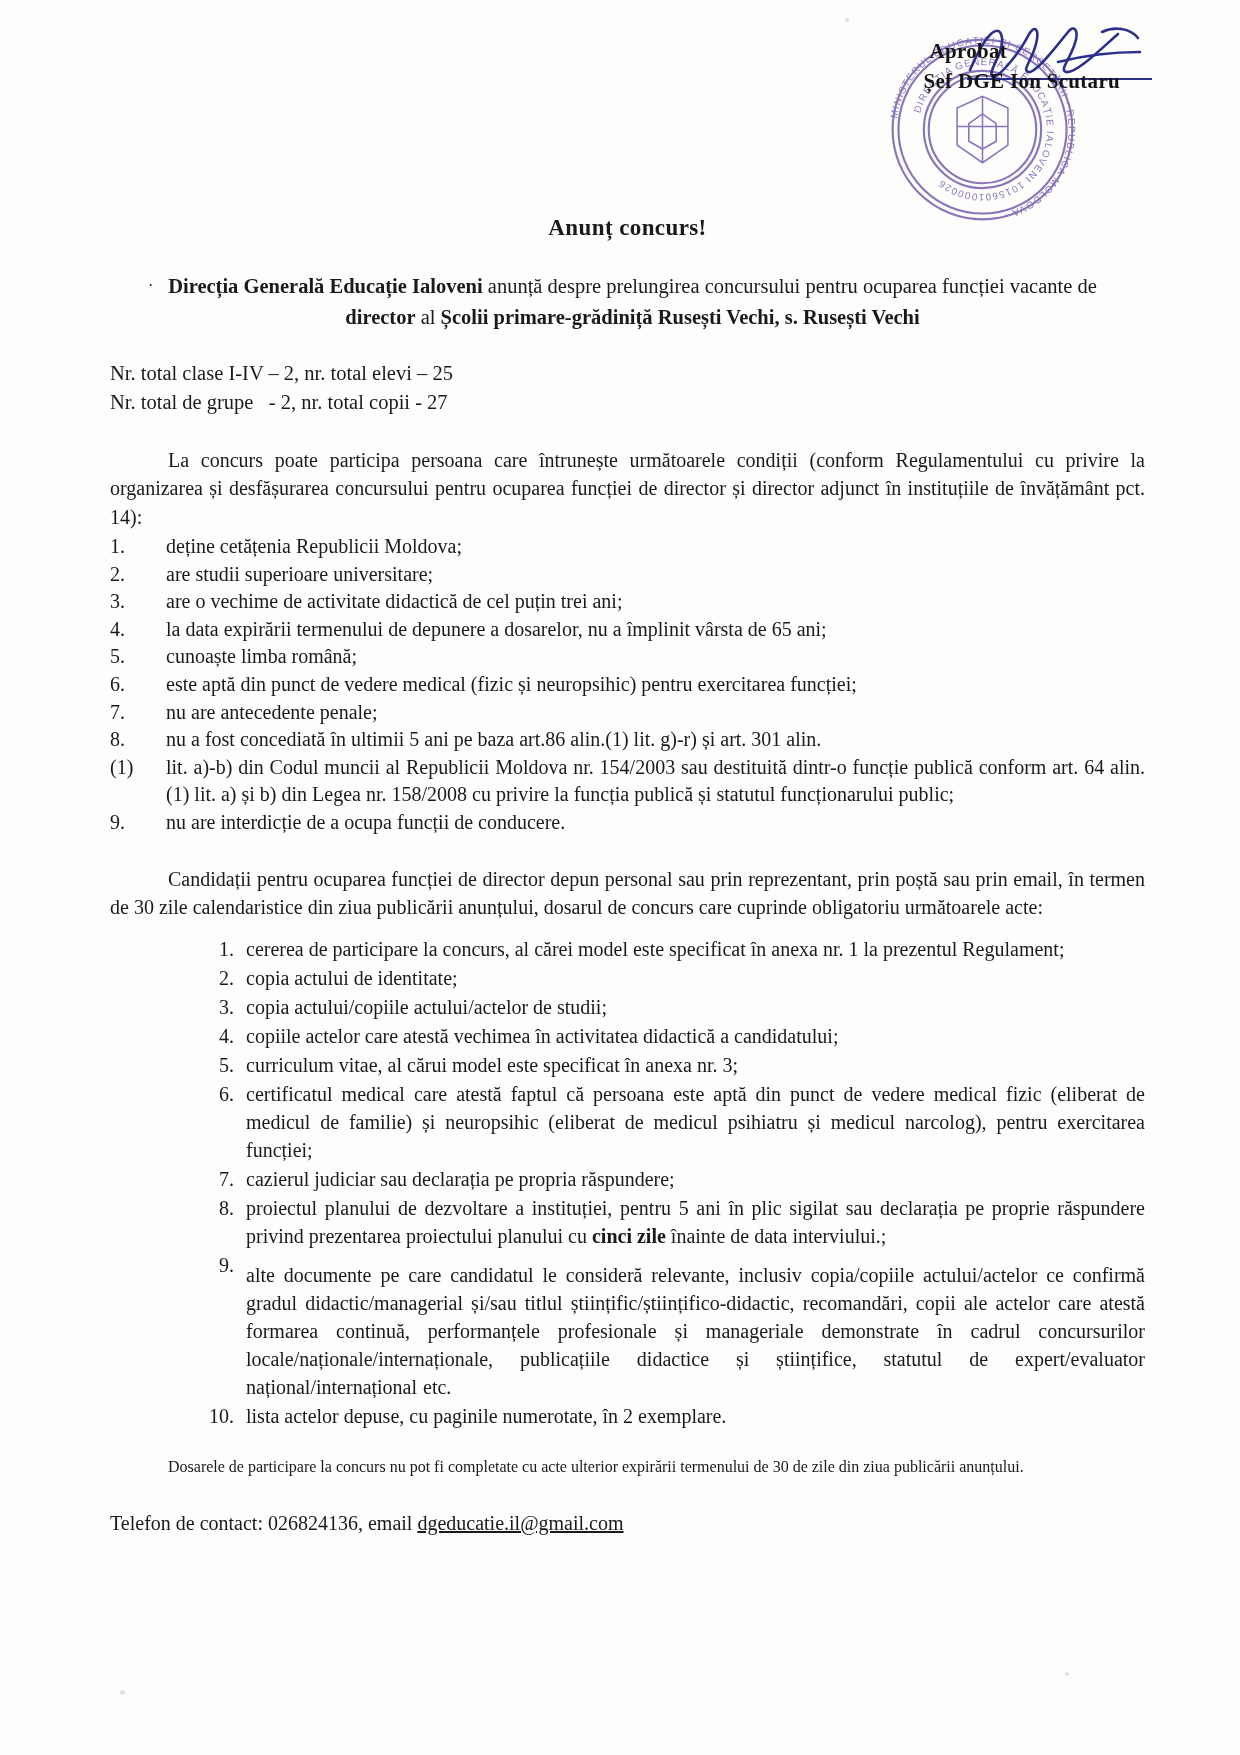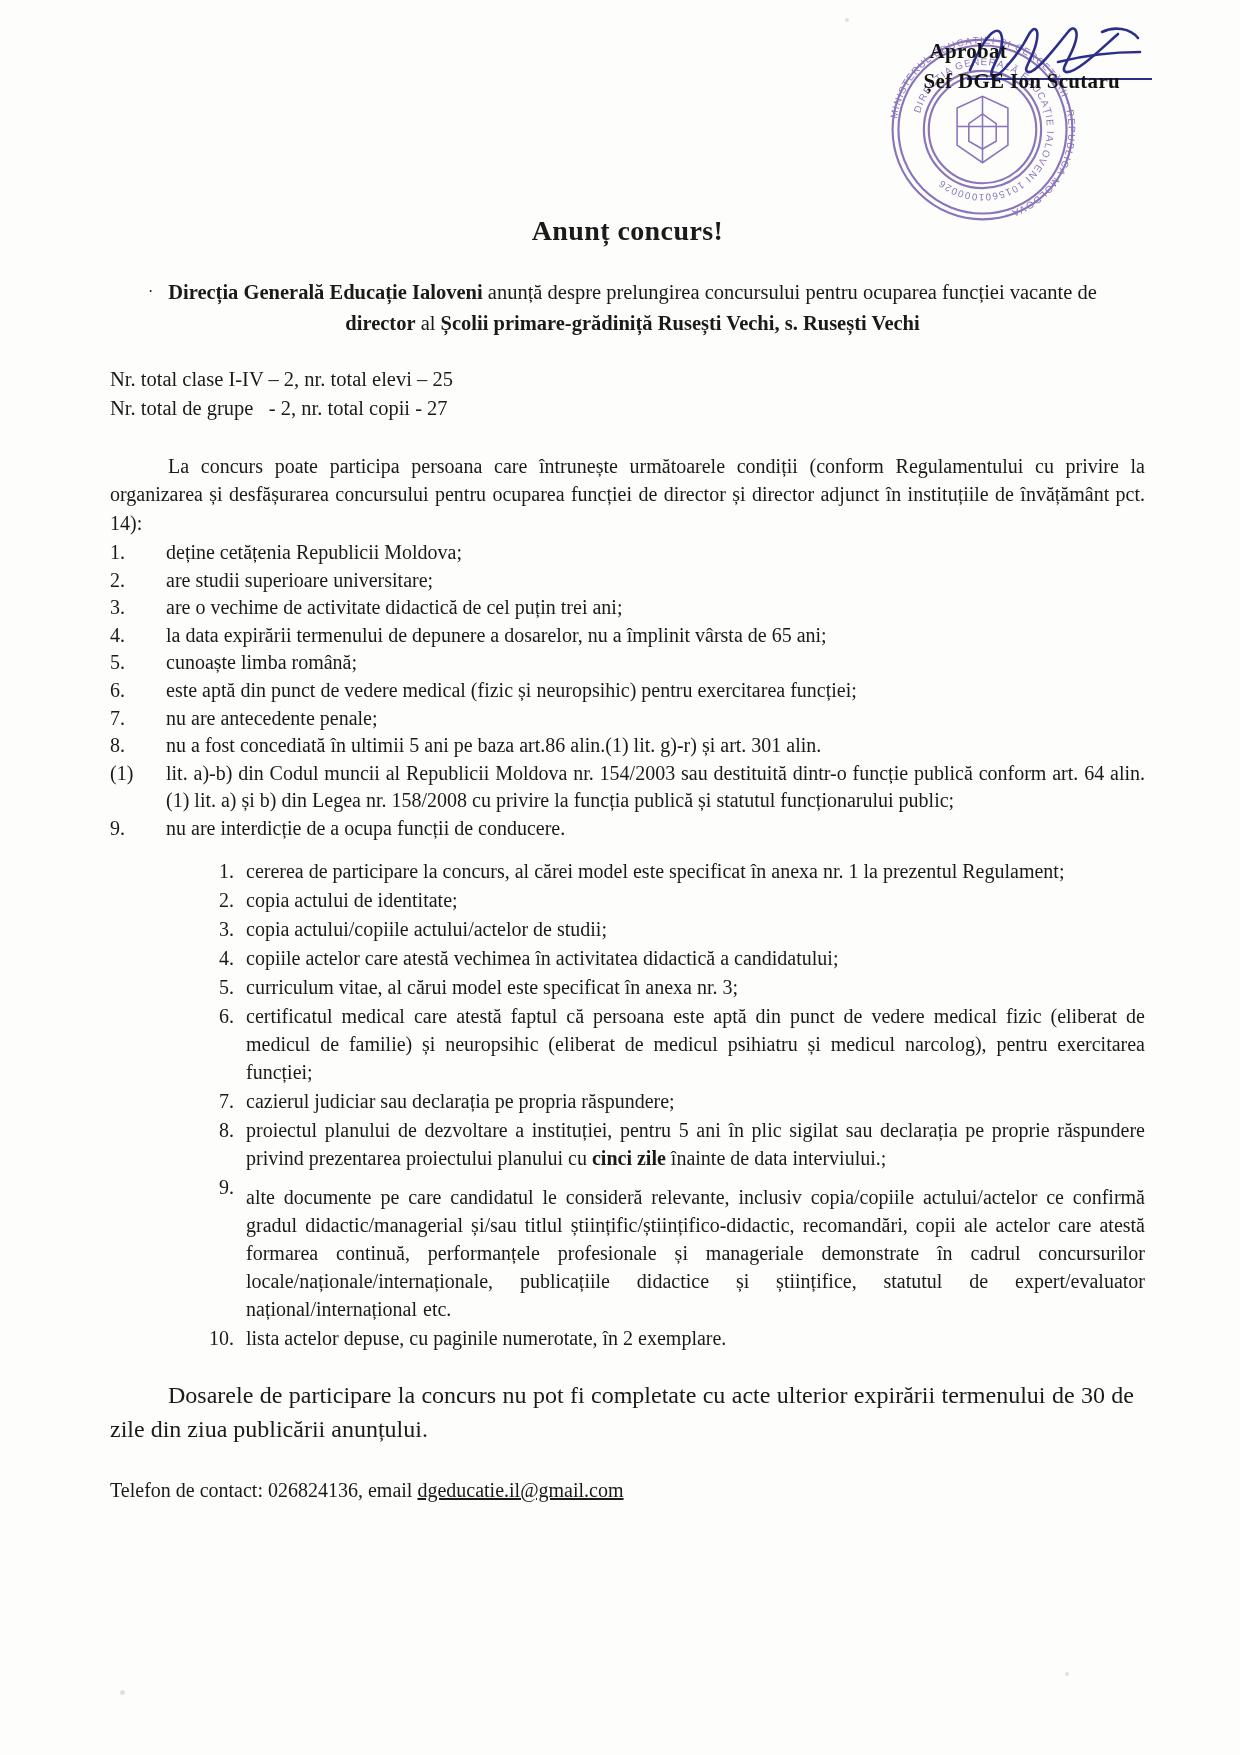--- a/index.html
+++ b/index.html
@@ -64,21 +64,21 @@
     width: 215px;
     height: 215px;
     opacity: .78;
     pointer-events: none;
   }
 
   
   .doc-title {
     margin: 175px 0 0 0;
     text-align: center;
-    font-size: 28px;
+    font-size: 23px;
     font-weight: bold;
     letter-spacing: .4px;
   }
 
   
   .intro {
     margin: 30px 0 0 0;
     font-size: 20.5px;
     line-height: 1.5;
     text-align: center;
@@ -153,21 +153,21 @@
   }
   .list-indent .txt.spread {
     text-align: justify;
     word-spacing: 1px;
     margin-top: 10px;
   }
   .bold { font-weight: bold; }
 
   .tail {
     margin: 26px 11px 0 0;
-    font-size: 24px;
+    font-size: 16px;
     line-height: 1.42;
     text-align: justify;
     text-indent: 58px;
   }
   .contact {
     margin: 30px 0 0 0;
     font-size: 20px;
     line-height: 1.45;
     text-align: left;
   }
@@ -273,20 +273,21 @@
     <div class="row">
         <span class="num">(1)</span>
         <span class="txt justify">lit. a)-b) din Codul muncii al Republicii Moldova nr. 154/2003 sau destituită dintr-o funcție publică conform art. 64 alin. (1) lit. a) și b) din Legea nr. 158/2008 cu privire la funcția publică și statutul funcționarului public;</span>
       </div>
     <div class="row">
         <span class="num">9.</span>
         <span class="txt">nu are interdicție de a ocupa funcții de conducere.</span>
       </div>
   </div>
 
+  <div class="para">Candidații pentru ocuparea funcției de director depun personal sau prin reprezentant, prin poștă sau prin email, în termen de 30 zile calendaristice din ziua publicării anunțului, dosarul de concurs care cuprinde obligatoriu următoarele acte:</div>
 
   <div class="list-indent">
     <div class="row">
         <span class="num">1.</span>
         <span class="txt">cererea de participare la concurs, al cărei model este specificat în anexa nr. 1 la prezentul Regulament;</span>
       </div>
     <div class="row">
         <span class="num">2.</span>
         <span class="txt">copia actului de identitate;</span>
       </div>

